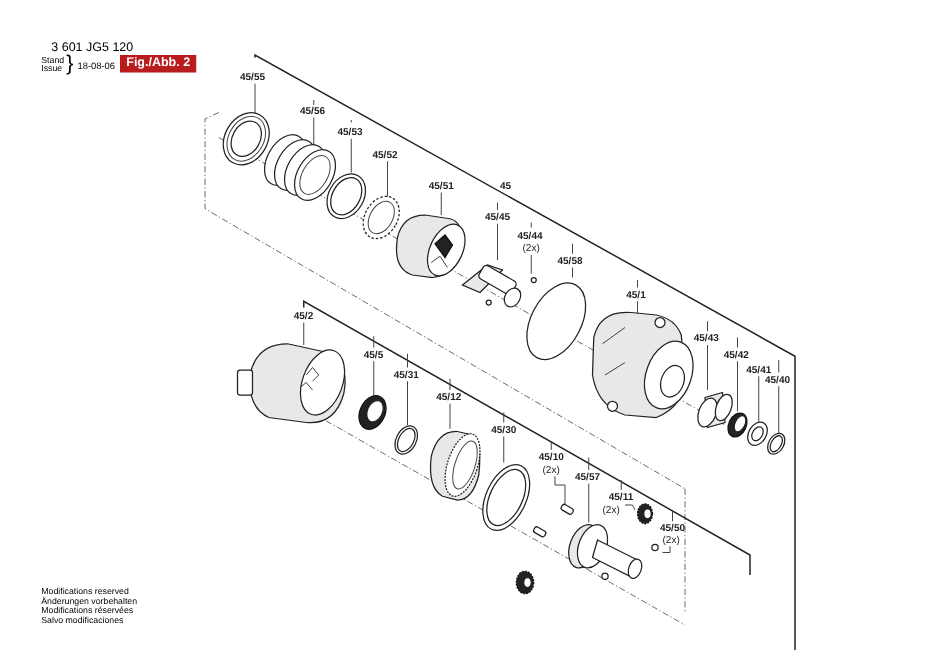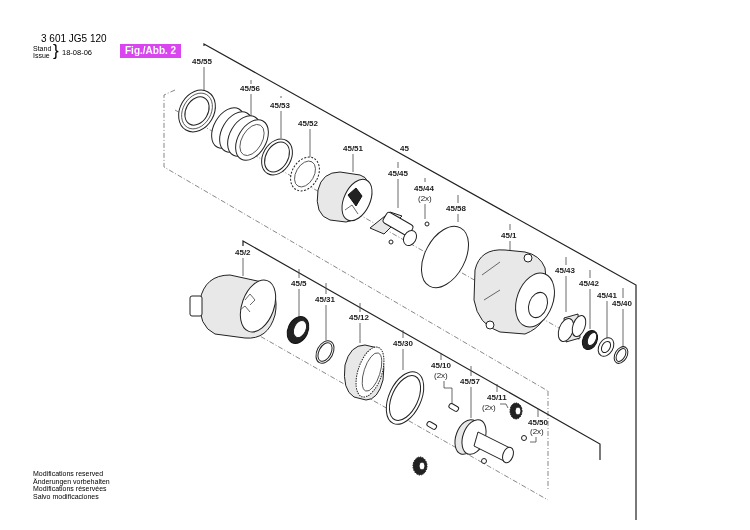--- a/index.html
+++ b/index.html
@@ -2,22 +2,22 @@
 <html><head>
 <meta charset="utf-8">
 <style>
   html, body { margin: 0; padding: 0; background: #ffffff; }
   body { width: 750px; height: 530px; position: relative; overflow: hidden;
          font-family: "Liberation Sans", sans-serif; color: #000; }
   .partno { position: absolute; left: 41px; top: 33px; font-size: 10px; }
   .stand { position: absolute; left: 33px; top: 45px; font-size: 7px; line-height: 7px; }
   .brace { position: absolute; left: 53px; top: 42px; font-size: 17px; line-height: 17px; font-weight: 300; }
   .date { position: absolute; left: 62px; top: 48px; font-size: 7.5px; }
-  .fig { position: absolute; left: 96px; top: 44px; background: #d946ef; color: #fff;
-         font-size: 10px; font-weight: bold; padding: 1px 5px 2px 5px; line-height: 11px; margin-left: 24px; }
+  .fig { position: absolute; left: 96px; top: 44px; background: #b91c1c; color: #fff;
+         font-size: 10px; font-weight: bold; padding: 1px 5px 2px 5px; line-height: 11px; }
   .mods { position: absolute; left: 33px; top: 470px; font-size: 7px; line-height: 7.6px; }
   svg { position: absolute; left: 0; top: 0; }
   .lbl { font-family: "Liberation Sans", sans-serif; font-size: 8px; font-weight: bold; fill: #222; }
   .lbln { font-family: "Liberation Sans", sans-serif; font-size: 8px; fill: #222; }
   .ln { stroke: #222; stroke-width: 1.2; fill: none; }
   .lnt { stroke: #444; stroke-width: 0.8; fill: none; }
   .dash { stroke: #555; stroke-width: 0.7; fill: none; stroke-dasharray: 5 2 1 2; }
   .part { stroke: #222; stroke-width: 1; fill: #fff; }
   .partg { stroke: #222; stroke-width: 1; fill: #e8e8e8; }
   .partd { stroke: #111; stroke-width: 1; fill: #222; }

